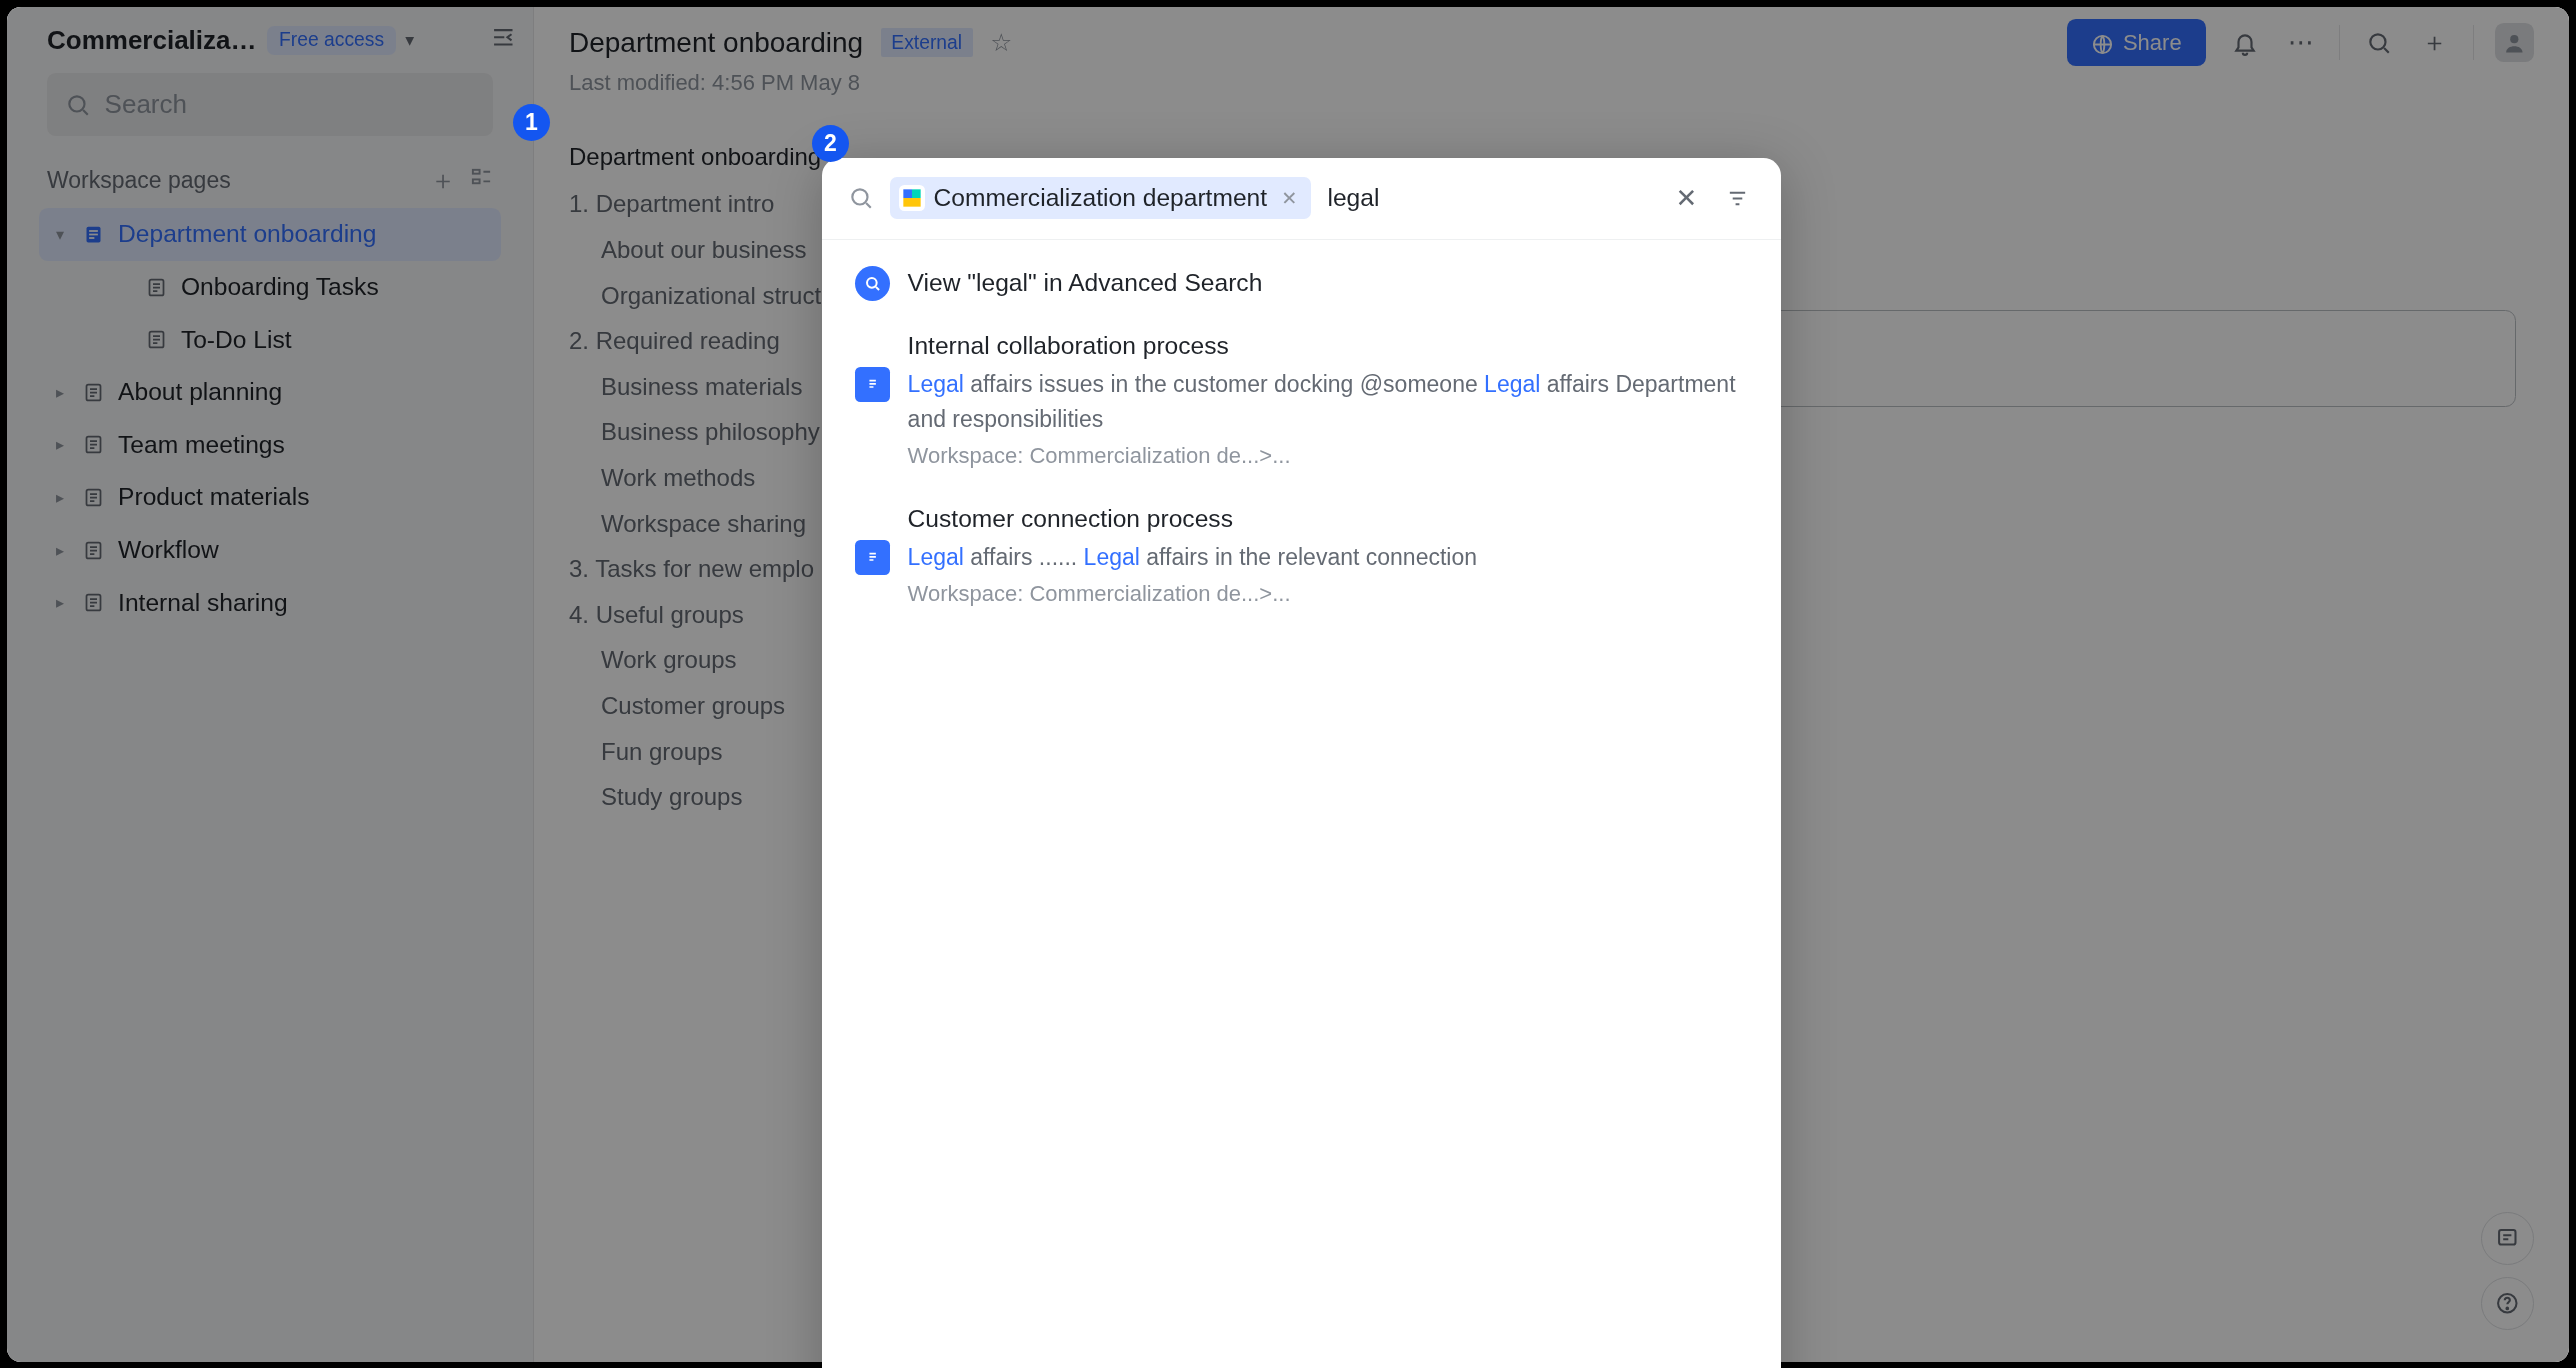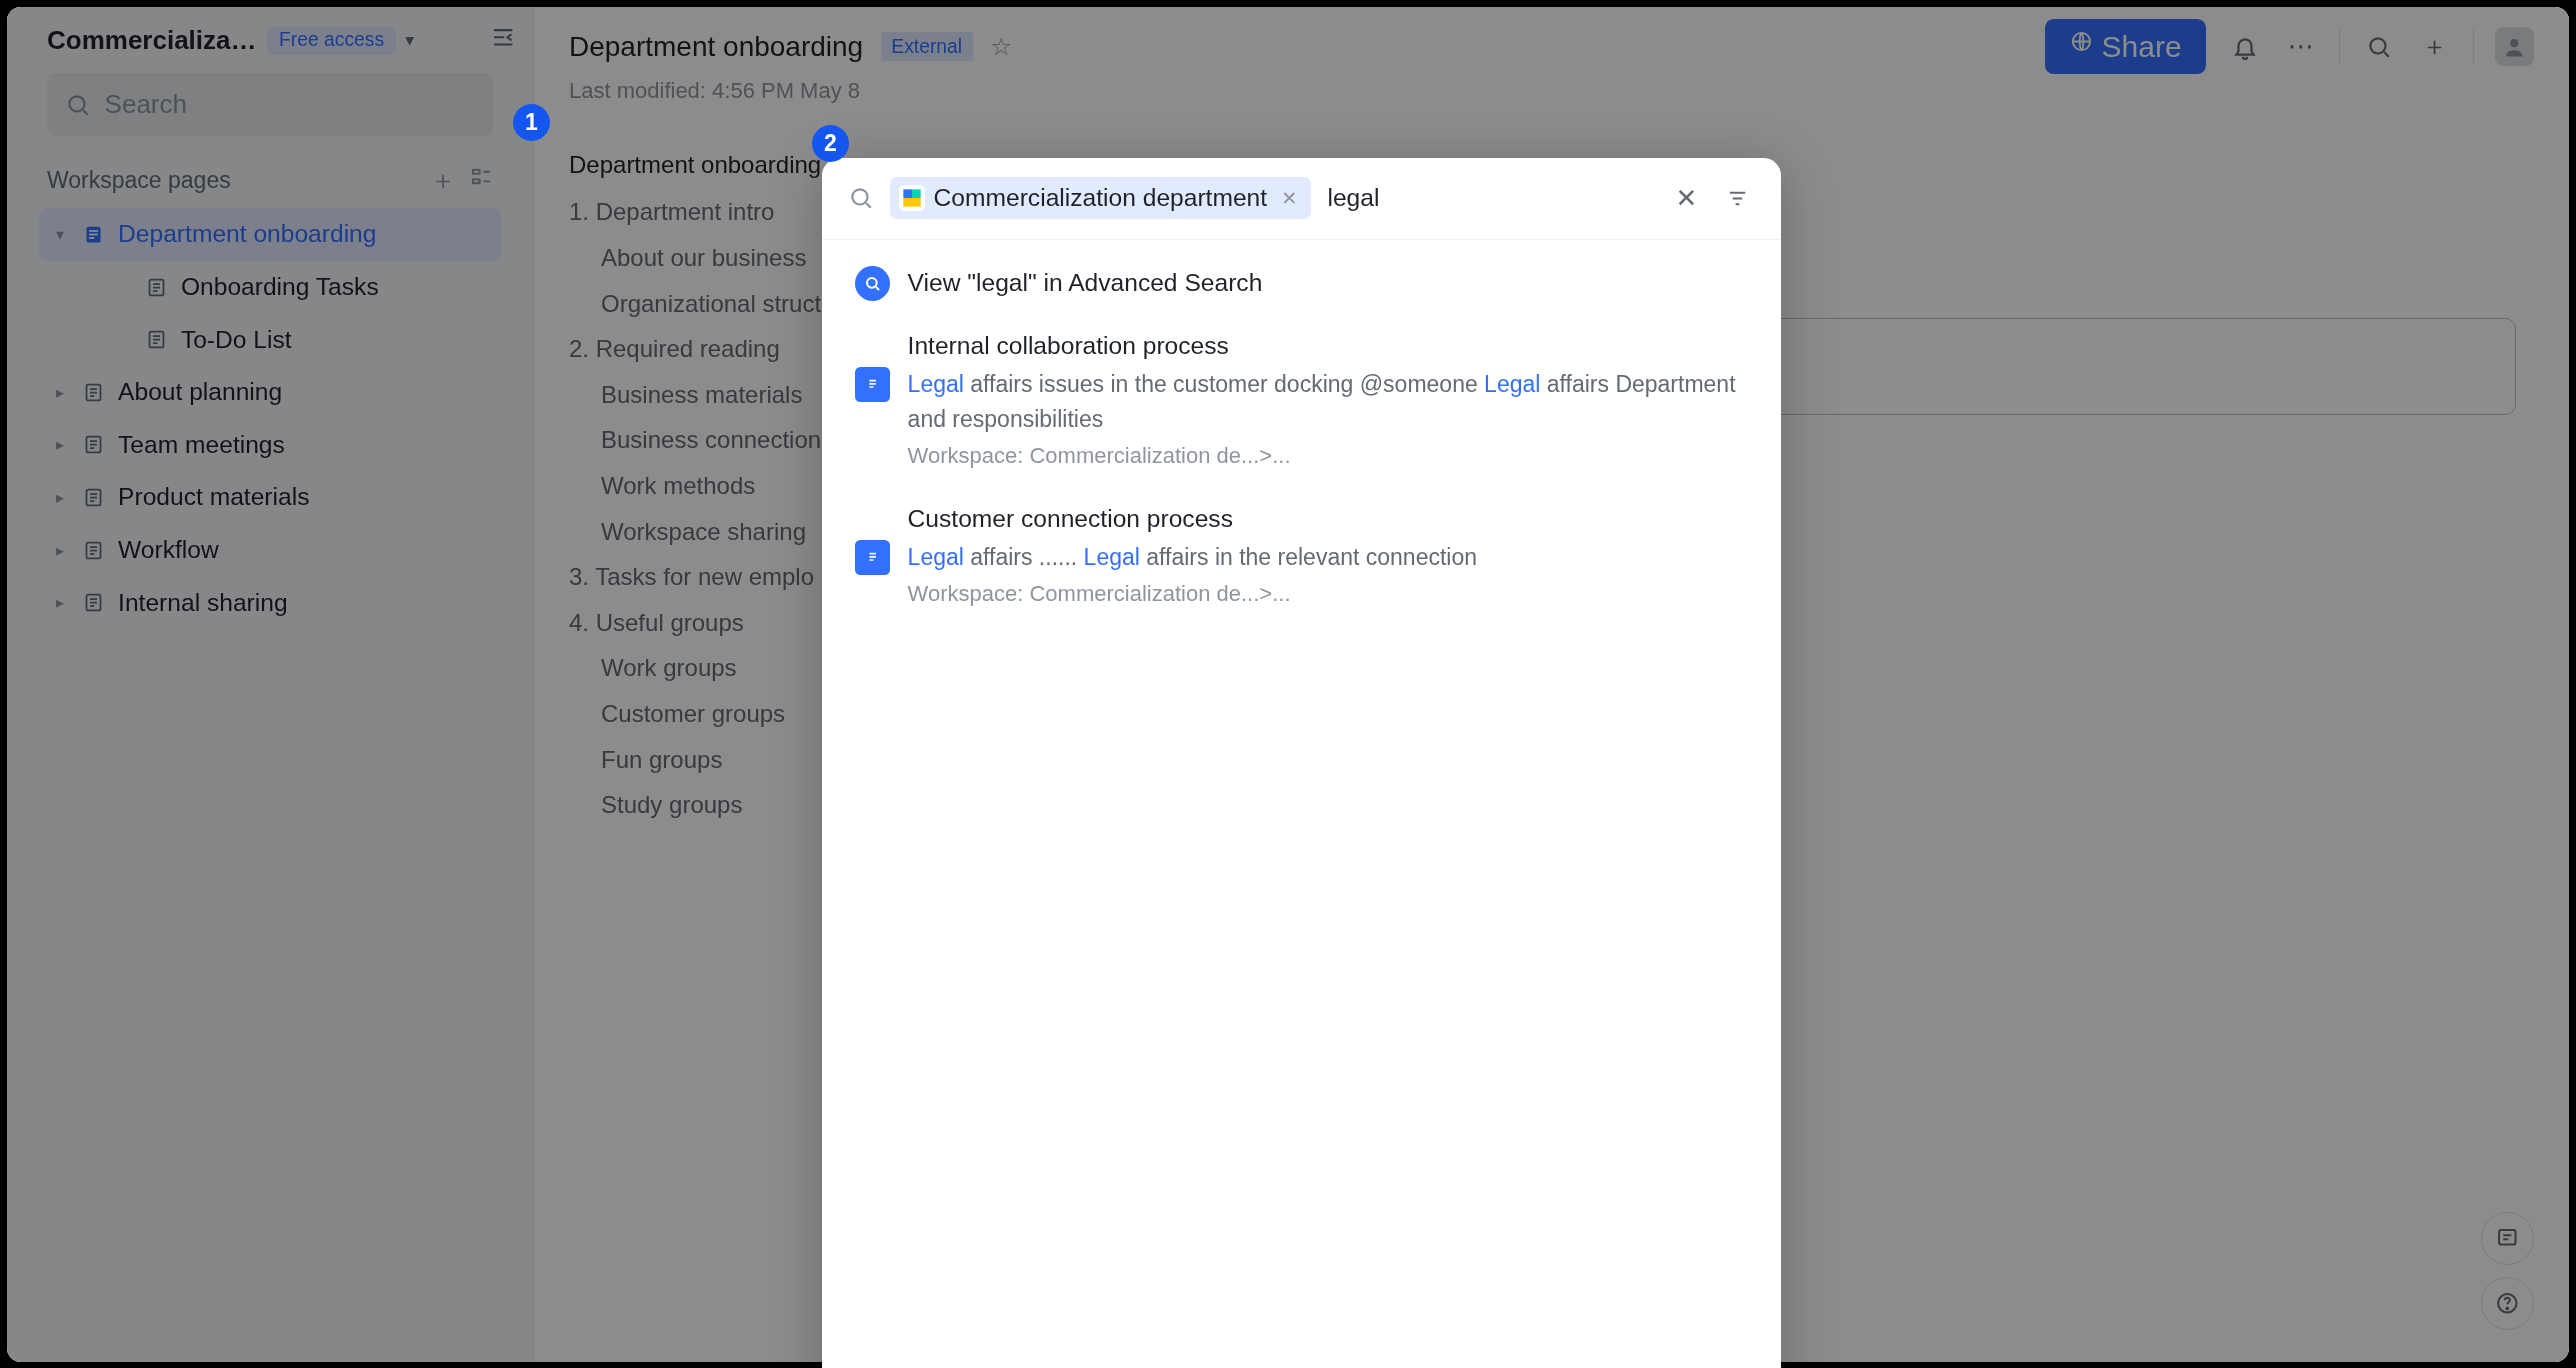--- a/index.html
+++ b/index.html
@@ -144,26 +144,26 @@
     .star-icon { color: #8f959e; font-size: 24.6px; }
     .topbar-right {
       margin-left: auto;
       display: flex;
       align-items: center;
       gap: 21px;
     }
     .share-btn {
       background: #3370ff;
       color: #fff;
-      font-size: 30px;
+      font-size: 22px;
       font-weight: 500;
       padding: 10.5px 24.6px;
       border-radius: 8.8px;
       display: flex;
-      align-items: flex-start;
+      align-items: flex-end;
       gap: 8.8px;
     }
     .topbar-icon {
       color: #646a73; font-size: 26px;
       width: 35px; height: 35px;
       display: flex; align-items: center; justify-content: center;
     }
     .vsep { width: 0.9px; height: 35px; background: #e5e6e8; }
     .last-modified {
       font-size: 22px;
@@ -464,21 +464,21 @@
 
     <div class="content-wrap">
       <div class="outline">
         <div class="outline-title">Department onboarding</div>
         <div id="outline-body">
             <div class="outline-item">1. Department intro</div>
             <div class="outline-item outline-sub">About our business</div>
             <div class="outline-item outline-sub">Organizational struct</div>
             <div class="outline-item">2. Required reading</div>
             <div class="outline-item outline-sub">Business materials</div>
-            <div class="outline-item outline-sub">Business connection</div>
+            <div class="outline-item outline-sub">Business philosophy</div>
             <div class="outline-item outline-sub">Work methods</div>
             <div class="outline-item outline-sub">Workspace sharing</div>
             <div class="outline-item">3. Tasks for new emplo</div>
             <div class="outline-item">4. Useful groups</div>
             <div class="outline-item outline-sub">Work groups</div>
             <div class="outline-item outline-sub">Customer groups</div>
             <div class="outline-item outline-sub">Fun groups</div>
             <div class="outline-item outline-sub">Study groups</div>
           </div>
       </div>

